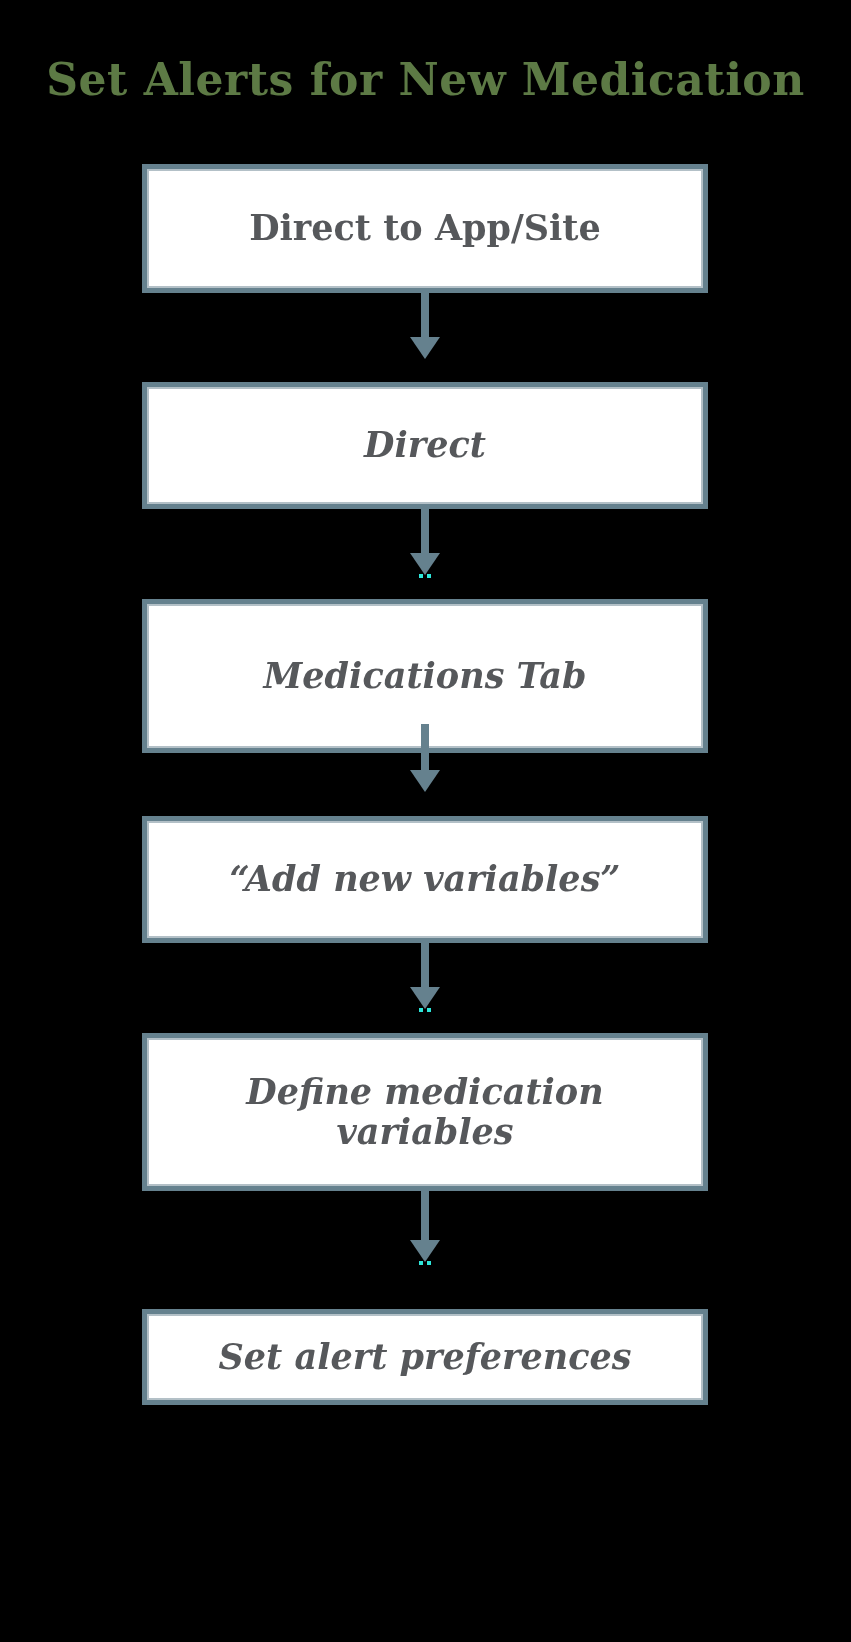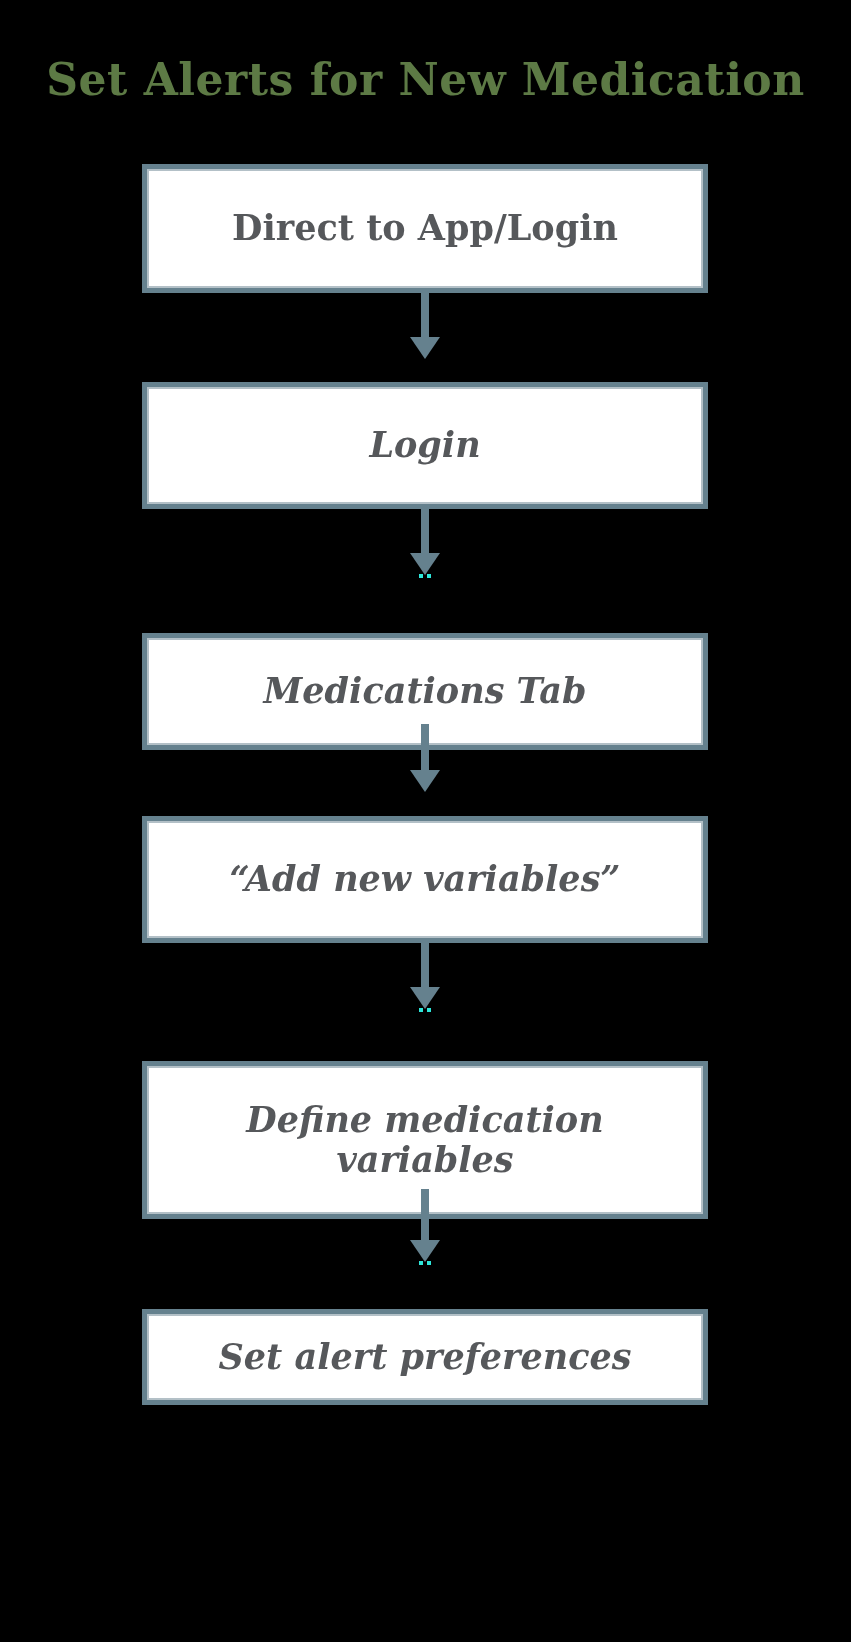--- a/index.html
+++ b/index.html
@@ -58,23 +58,23 @@
     color: var(--box-text, #56585b);
     font-size: 28px;
     font-weight: 400;
     font-style: normal;
     letter-spacing: 0.5px;
     margin-top: 8px;
     text-align: center;
   }
   .box1 { top: 164px; height: 129px; }
   .box2 { top: 382px; height: 127px; }
-  .box3 { top: 633px; height: 117px; }
+  .box3 { top: 599px; height: 154px; }
   .box4 { top: 816px; height: 127px; }
-  .box5 { top: 1033px; height: 158px; margin-top: 28px; }
+  .box5 { top: 1033px; height: 158px; }
   .box6 { top: 1301px; height: 96px; margin-top: 8px; }
 
   .arrow { position: absolute; left: 406px; width: 38px; }
   .arrow .stem {
     position: absolute;
     left: 15px;
     top: 0;
     width: 8px;
     background: var(--arrow, #65818e);
   }
@@ -110,30 +110,30 @@
   .artifact.row5 { top: 1261px; }
 </style>
 </head>
 <body>
 
 <div class="canvas">
 
   <h1 class="title">Set Alerts for New Medication</h1>
 
   <div class="box box1">
-    <div class="label upright">Direct to App/Login</div>
+    <div class="label upright">Direct to App/Site</div>
   </div>
 
   <div class="arrow arrow1">
     <div class="stem"></div>
     <div class="head"></div>
   </div>
 
   <div class="box box2">
-    <div class="label">Login</div>
+    <div class="label">Direct</div>
   </div>
 
   <div class="arrow arrow2">
     <div class="stem"></div>
     <div class="head"></div>
   </div>
   <div class="artifact row2 a-left"></div>
   <div class="artifact row2 a-right"></div>
 
   <div class="box box3">

